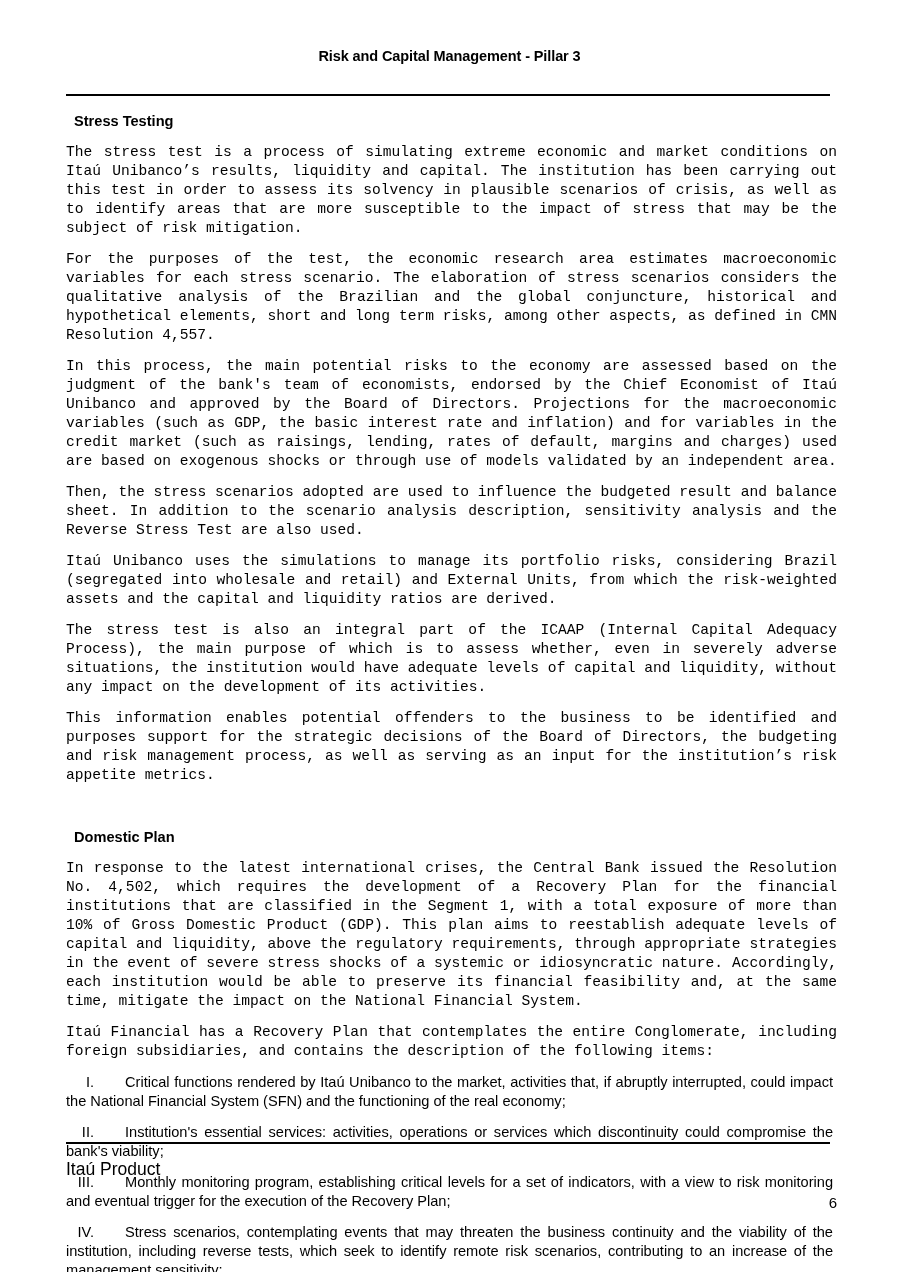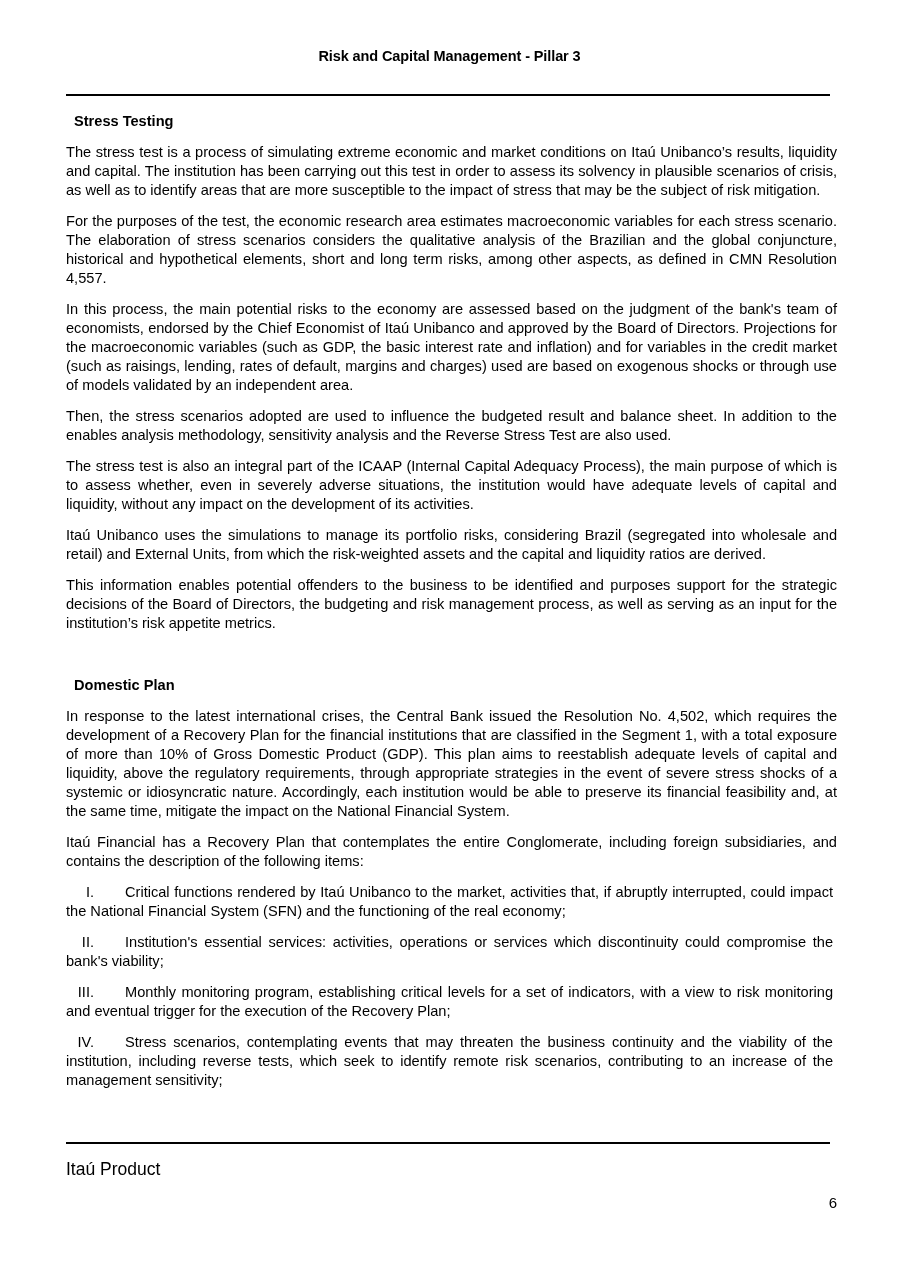--- a/index.html
+++ b/index.html
@@ -4,44 +4,44 @@
   <style>
     html, body { margin: 0; padding: 0; background: #ffffff; }
     body { width: 899px; height: 1272px; position: relative; overflow: hidden; color: #000; }
     .page { position: absolute; left: 0; top: 0; width: 899px; height: 1272px; font-family: "Liberation Sans", sans-serif; }
     .header-title { position: absolute; left: 0; width: 899px; top: 48px; text-align: center; font-weight: bold; font-size: 14.5px; letter-spacing: -0.1px; }
     .rule { position: absolute; left: 66px; width: 764px; height: 2px; background: #000; }
     .rule.top { top: 94px; }
     .rule.bottom { top: 1142px; }
     .content { position: absolute; left: 66px; top: 112px; width: 771px; font-size: 14.6px; line-height: 19px; }
     .section-heading { font-weight: bold; margin: 0 0 12px 8px; font-size: 14.6px; }
-    p { margin: 0 0 12px 0; text-align: justify; }
+    p { margin: 0 0 12px 0; text-align: justify; font-family: Liberation Mono, monospace; }
     .spacer { height: 31px; }
     .li { margin: 0 4px 12px 0; text-align: justify; }
     .num { display: inline-block; width: 28px; text-align: right; }
     .tab { display: inline-block; width: 31px; }
     .footer-brand { position: absolute; left: 66px; top: 1159px; font-size: 17.5px; }
     .page-number { position: absolute; right: 62px; top: 1194px; font-size: 15px; }
   </style>
 </head>
 <body>
 
 <div class="page">
   <div class="header-title">Risk and Capital Management - Pillar 3</div>
   <div class="rule top"></div>
 
   <div class="content">
     <section>
       <div class="section-heading">Stress Testing</div>
       <p>The stress test is a process of simulating extreme economic and market conditions on Itaú Unibanco’s results, liquidity and capital. The institution has been carrying out this test in order to assess its solvency in plausible scenarios of crisis, as well as to identify areas that are more susceptible to the impact of stress that may be the subject of risk mitigation.</p>
       <p>For the purposes of the test, the economic research area estimates macroeconomic variables for each stress scenario. The elaboration of stress scenarios considers the qualitative analysis of the Brazilian and the global conjuncture, historical and hypothetical elements, short and long term risks, among other aspects, as defined in CMN Resolution 4,557.</p>
       <p>In this process, the main potential risks to the economy are assessed based on the judgment of the bank's team of economists, endorsed by the Chief Economist of Itaú Unibanco and approved by the Board of Directors. Projections for the macroeconomic variables (such as GDP, the basic interest rate and inflation) and for variables in the credit market (such as raisings, lending, rates of default, margins and charges) used are based on exogenous shocks or through use of models validated by an independent area.</p>
-      <p>Then, the stress scenarios adopted are used to influence the budgeted result and balance sheet. In addition to the enables analysis methodology, sensitivity analysis and the Reverse Stress Test are also used.</p>
+      <p>Then, the stress scenarios adopted are used to influence the budgeted result and balance sheet. In addition to the scenario analysis description, sensitivity analysis and the Reverse Stress Test are also used.</p>
+      <p>Itaú Unibanco uses the simulations to manage its portfolio risks, considering Brazil (segregated into wholesale and retail) and External Units, from which the risk-weighted assets and the capital and liquidity ratios are derived.</p>
       <p>The stress test is also an integral part of the ICAAP (Internal Capital Adequacy Process), the main purpose of which is to assess whether, even in severely adverse situations, the institution would have adequate levels of capital and liquidity, without any impact on the development of its activities.</p>
-      <p>Itaú Unibanco uses the simulations to manage its portfolio risks, considering Brazil (segregated into wholesale and retail) and External Units, from which the risk-weighted assets and the capital and liquidity ratios are derived.</p>
       <p>This information enables potential offenders to the business to be identified and purposes support for the strategic decisions of the Board of Directors, the budgeting and risk management process, as well as serving as an input for the institution’s risk appetite metrics.</p>
     </section>
 
     <div class="spacer"></div>
 
     <section>
       <div class="section-heading">Domestic Plan</div>
       <p>In response to the latest international crises, the Central Bank issued the Resolution No. 4,502, which requires the development of a Recovery Plan for the financial institutions that are classified in the Segment 1, with a total exposure of more than 10% of Gross Domestic Product (GDP). This plan aims to reestablish adequate levels of capital and liquidity, above the regulatory requirements, through appropriate strategies in the event of severe stress shocks of a systemic or idiosyncratic nature. Accordingly, each institution would be able to preserve its financial feasibility and, at the same time, mitigate the impact on the National Financial System.</p>
       <p>Itaú Financial has a Recovery Plan that contemplates the entire Conglomerate, including foreign subsidiaries, and contains the description of the following items:</p>
 

